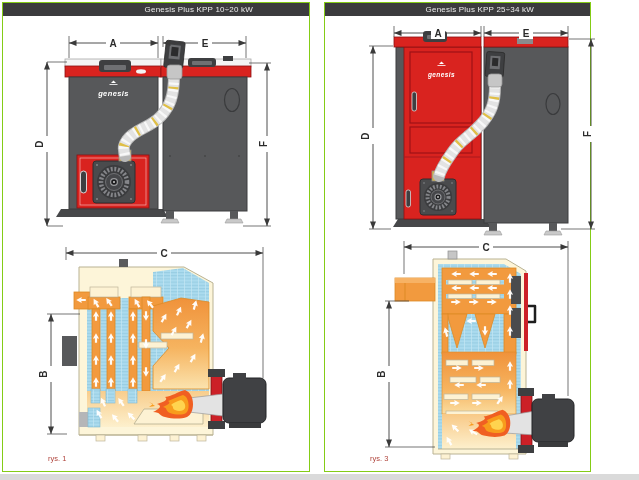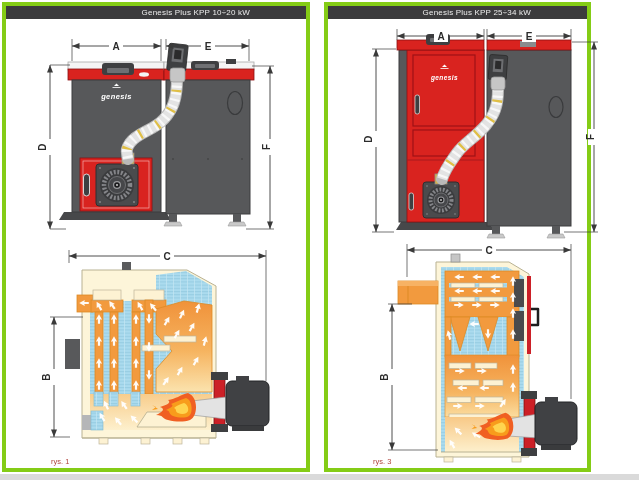--- a/index.html
+++ b/index.html
@@ -1,24 +1,24 @@
 <!DOCTYPE html>
 <html><head>
 <meta charset="utf-8">
 <style>
   html,body{margin:0;padding:0;background:#ffffff;}
   .page{position:relative;width:639px;height:480px;background:#ffffff;overflow:hidden;
         font-family:"Liberation Sans",sans-serif;}
   .panel{position:absolute;top:2px;height:470px;background:#ffffff;
-         border:4px solid #84cc16;box-sizing:border-box;}
+         border:1px solid #84cc16;box-sizing:border-box;}
   .panel-left{left:2px;width:308px;}
   .panel-right{left:324px;width:267px;}
   .panel-header{height:13px;background:#3b3b3d;color:#ededed;font-size:8px;
                 line-height:13px;text-align:right;padding-right:56px;letter-spacing:.2px;}
-  .fig-label{position:absolute;left:4px;bottom:2px;font-size:7.5px;color:#b0443c;padding-left:41px;}
+  .fig-label{position:absolute;left:4px;bottom:8px;font-size:7.5px;color:#b0443c;padding-left:41px;}
   .bottom-strip{position:absolute;left:0;top:474px;width:639px;height:6px;background:#dadada;}
   svg{display:block;}
   .dimline{stroke:#3a3a3a;stroke-width:0.9;fill:none;}
   .extline{stroke:#3a3a3a;stroke-width:0.7;fill:none;}
   .dimtxt{font:600 10px "Liberation Sans",sans-serif;fill:#2b2b2b;}
   .lblbg{fill:#ffffff;}
   .brand{font:italic 700 7.5px "Liberation Sans",sans-serif;fill:#ffffff;letter-spacing:.4px;}
   .arr{fill:#ffffff;opacity:.95;}
   .orange{fill:#f29a3e;stroke:#dd8a25;stroke-width:0.8;}
   .shell{fill:#fdf5d9;stroke:#b9b293;stroke-width:1;}

